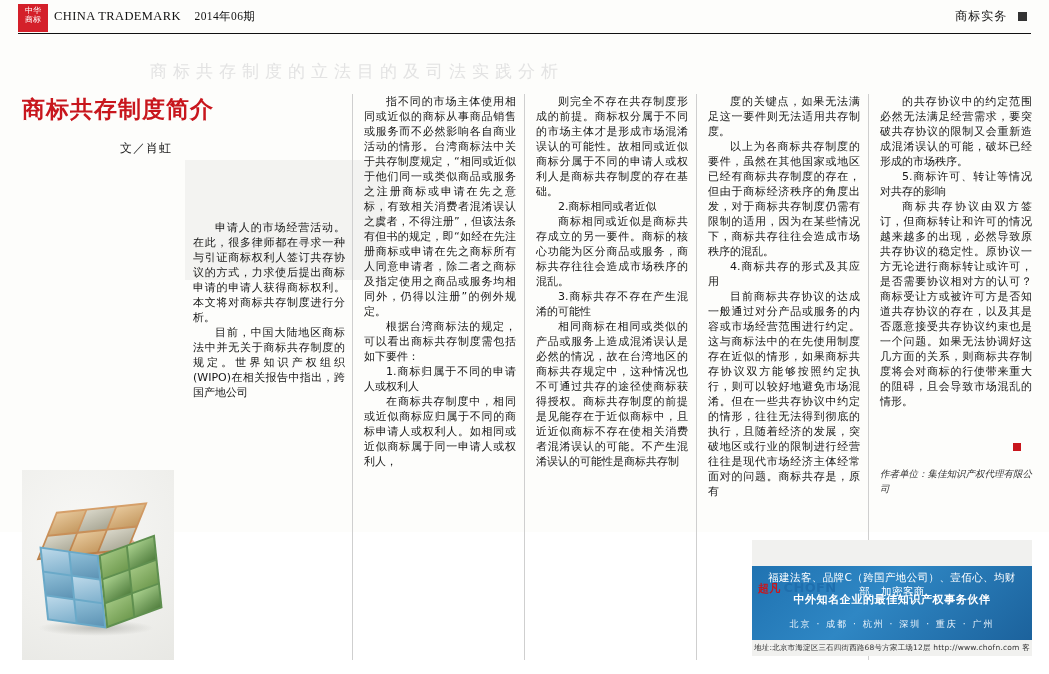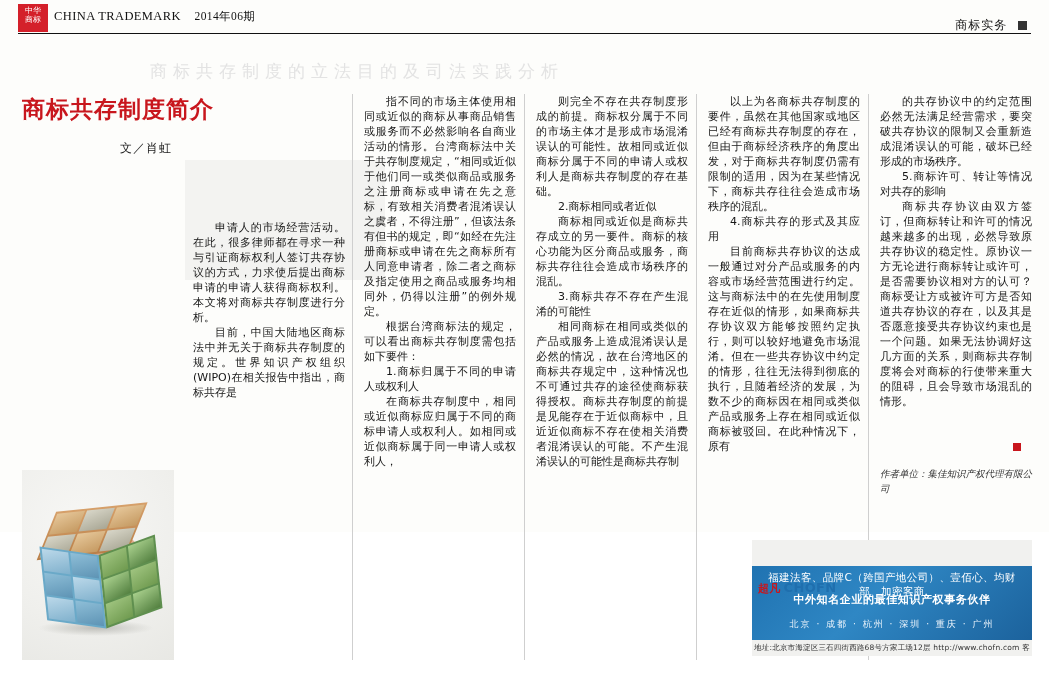--- a/index.html
+++ b/index.html
@@ -23,21 +23,20 @@
   .logo-box span{display:block;}
   .masthead{
     position:absolute;left:54px;top:9px;
     font-family:"Liberation Serif","DejaVu Serif",serif;
     font-size:12.5px;letter-spacing:.4px;color:#111;white-space:nowrap;
   }
   .masthead .issue{margin-left:10px;font-size:11.5px;margin-top:20px;}
   .header-right{
     position:absolute;right:22px;top:8px;font-size:12px;color:#111;
     letter-spacing:1px;
-    margin-top:9px;
   }
   .header-right .sq{
     display:inline-block;width:9px;height:9px;background:#333;
     margin-left:6px;vertical-align:middle;
   }
   .header-rule{
     position:absolute;left:18px;top:33px;width:1013px;height:1px;background:#111;
   }
 
   
@@ -211,42 +210,43 @@
   <div class="byline">文／肖虹</div>
 
   <div class="vrule" style="left:352px;top:94px;height:566px;"></div>
   <div class="vrule" style="left:524px;top:94px;height:566px;"></div>
   <div class="vrule" style="left:696px;top:94px;height:566px;"></div>
   <div class="vrule" style="left:868px;top:94px;height:566px;"></div>
 
 
   <div class="col col-2b">
     <p>申请人的市场经营活动。在此，很多律师都在寻求一种与引证商标权利人签订共存协议的方式，力求使后提出商标申请的申请人获得商标权利。本文将对商标共存制度进行分析。</p>
-    <p>目前，中国大陆地区商标法中并无关于商标共存制度的规定。世界知识产权组织(WIPO)在相关报告中指出，商标共存是</p>
+    <p>目前，中国大陆地区商标法中并无关于商标共存制度的规定。世界知识产权组织(WIPO)在相关报告中指出，跨国产地公司</p>
   </div>
 
   <div class="col col-3">
     <p>指不同的市场主体使用相同或近似的商标从事商品销售或服务而不必然影响各自商业活动的情形。台湾商标法中关于共存制度规定，“相同或近似于他们同一或类似商品或服务之注册商标或申请在先之意标，有致相关消费者混淆误认之虞者，不得注册”，但该法条有但书的规定，即“如经在先注册商标或申请在先之商标所有人同意申请者，除二者之商标及指定使用之商品或服务均相同外，仍得以注册”的例外规定。</p>
     <p>根据台湾商标法的规定，可以看出商标共存制度需包括如下要件：</p>
     <p>1.商标归属于不同的申请人或权利人</p>
     <p>在商标共存制度中，相同或近似商标应归属于不同的商标申请人或权利人。如相同或近似商标属于同一申请人或权利人，</p>
   </div>
 
   <div class="col col-4">
     <p>则完全不存在共存制度形成的前提。商标权分属于不同的市场主体才是形成市场混淆误认的可能性。故相同或近似商标分属于不同的申请人或权利人是商标共存制度的存在基础。</p>
     <p>2.商标相同或者近似</p>
     <p>商标相同或近似是商标共存成立的另一要件。商标的核心功能为区分商品或服务，商标共存往往会造成市场秩序的混乱。</p>
     <p>3.商标共存不存在产生混淆的可能性</p>
     <p>相同商标在相同或类似的产品或服务上造成混淆误认是必然的情况，故在台湾地区的商标共存规定中，这种情况也不可通过共存的途径使商标获得授权。商标共存制度的前提是见能存在于近似商标中，且近近似商标不存在使相关消费者混淆误认的可能。不产生混淆误认的可能性是商标共存制</p>
   </div>
 
   <div class="col col-5">
+    <p>度的关键点，如果无法满足这一要件则无法适用共存制度。</p>
     <p>以上为各商标共存制度的要件，虽然在其他国家或地区已经有商标共存制度的存在，但由于商标经济秩序的角度出发，对于商标共存制度仍需有限制的适用，因为在某些情况下，商标共存往往会造成市场秩序的混乱。</p>
     <p>4.商标共存的形式及其应用</p>
-    <p>目前商标共存协议的达成一般通过对分产品或服务的内容或市场经营范围进行约定。这与商标法中的在先使用制度存在近似的情形，如果商标共存协议双方能够按照约定执行，则可以较好地避免市场混淆。但在一些共存协议中约定的情形，往往无法得到彻底的执行，且随着经济的发展，为数不少的商标因在相同或类似产品或服务上存在相同或近似商标被驳回。在此种情况下，原有</p>
+    <p>目前商标共存协议的达成一般通过对分产品或服务的内容或市场经营范围进行约定。这与商标法中的在先使用制度存在近似的情形，如果商标共存协议双方能够按照约定执行，则可以较好地避免市场混淆。但在一些共存协议中约定的情形，往往无法得到彻底的执行，且随着经济的发展，突破地区或行业的限制进行经营往往是现代市场经济主体经常面对的问题。商标共存是，原有</p>
     <p></p>
   </div>
 
   <div class="col col-6">
     <p>的共存协议中的约定范围必然无法满足经营需求，要突破共存协议的限制又会重新造成混淆误认的可能，破坏已经形成的市场秩序。</p>
     <p>5.商标许可、转让等情况对共存的影响</p>
     <p>商标共存协议由双方签订，但商标转让和许可的情况越来越多的出现，必然导致原共存协议的稳定性。原协议一方无论进行商标转让或许可，是否需要协议相对方的认可？商标受让方或被许可方是否知道共存协议的存在，以及其是否愿意接受共存协议约束也是一个问题。如果无法协调好这几方面的关系，则商标共存制度将会对商标的行使带来重大的阻碍，且会导致市场混乱的情形。</p>
   </div>
 
   <div style="position:absolute;left:1010px;top:436px;">

